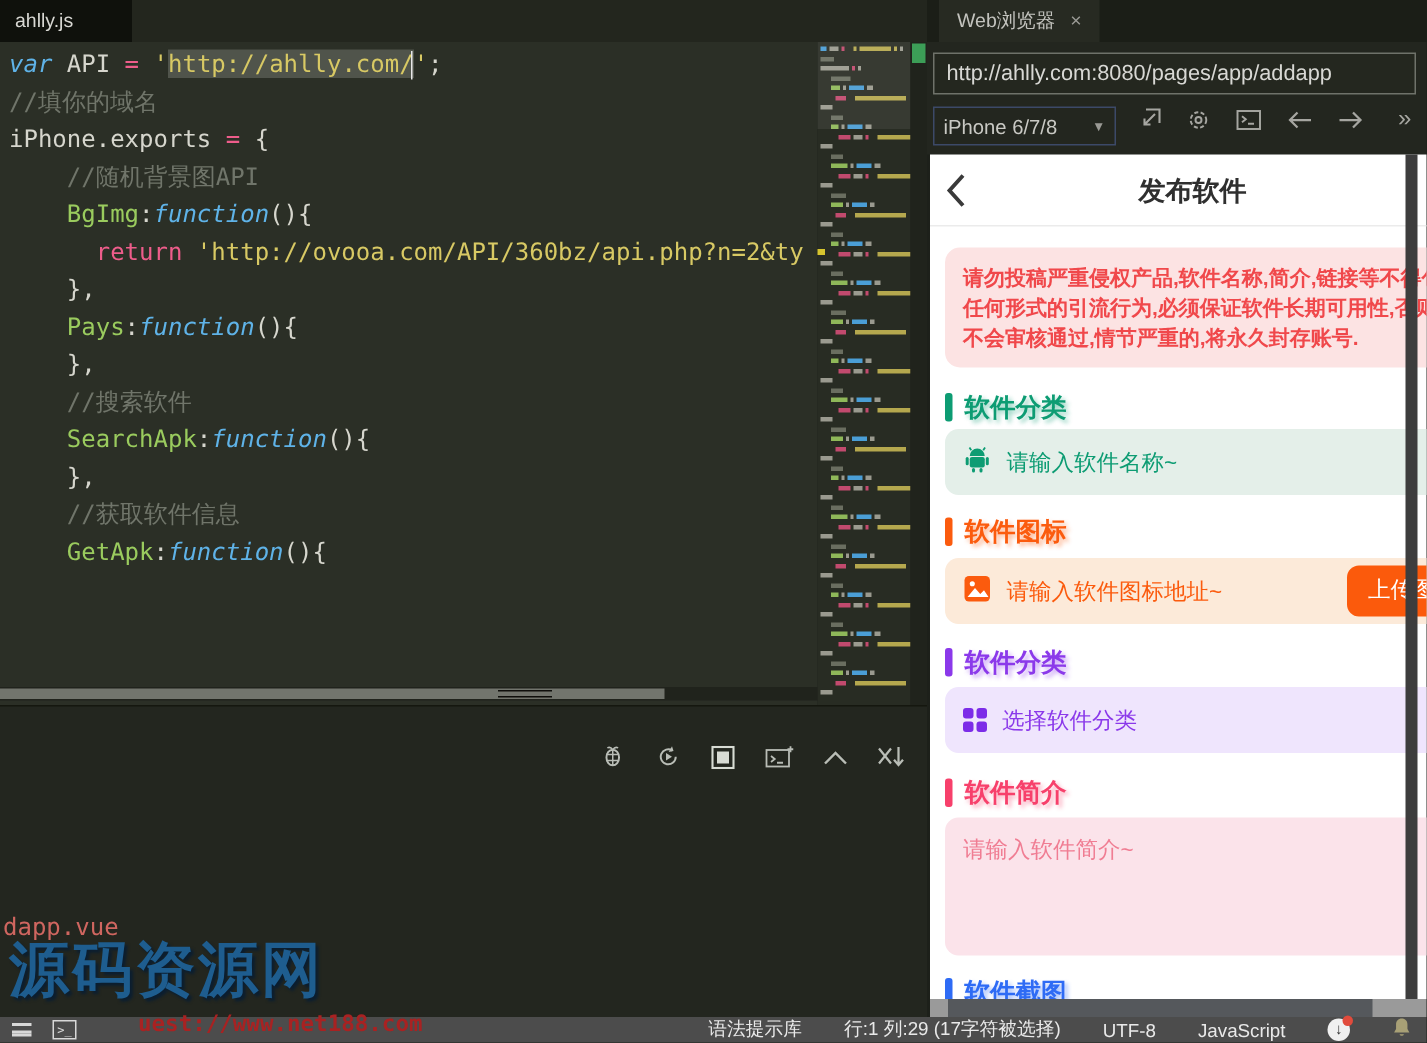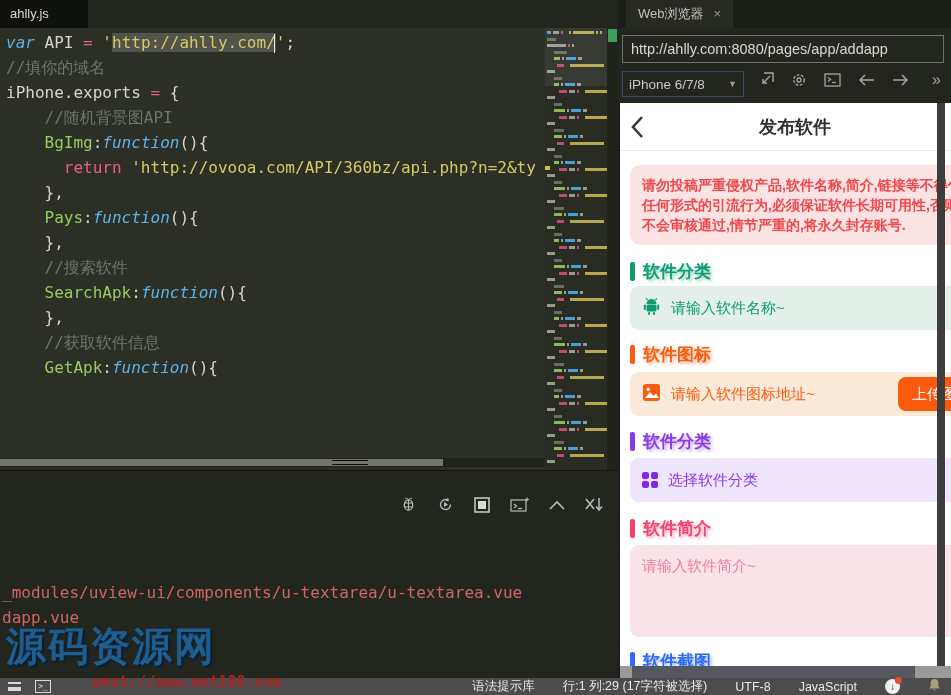--- a/index.html
+++ b/index.html
@@ -266,21 +266,20 @@
           <path d="M1 9l7-7 7 7" fill="none" stroke="#b9bdb6" stroke-width="1.6"></path>
         </svg>
     </span>
     <span>
       <svg width="19" height="15" viewBox="0 0 19 15">
           <path d="M1 2l8 10 M9 2L1 12" stroke="#b9bdb6" stroke-width="1.5"></path>
           <path d="M14 1v11 M11 9.5l3 3.5 3-3.5" fill="none" stroke="#b9bdb6" stroke-width="1.5"></path>
         </svg>
     </span>
   </div>
-  <div id="console-line-0" class="console-line">_modules/uview-ui/components/u-textarea/u-textarea.vue</div>
   <div id="console-line-1" class="console-line">dapp.vue</div>
   <div id="watermark-title" class="abs">源码资源网</div>
 </div>
 <div id="watermark-url" class="abs">uest://www.net188.com</div>
 
 <div id="statusbar" class="abs">
   <div id="statusbar-left">
     <span class="hamburger"></span>
     <span class="term-box">&gt;_</span>
   </div>

